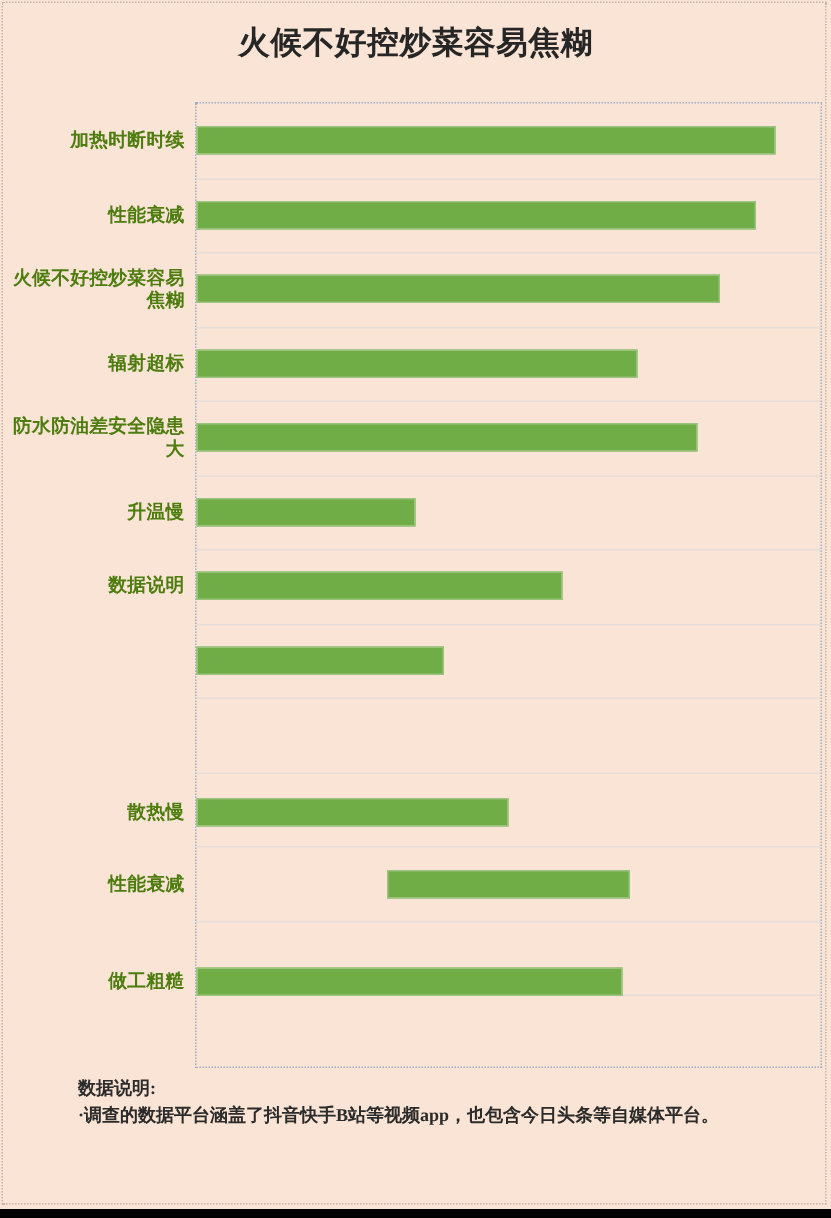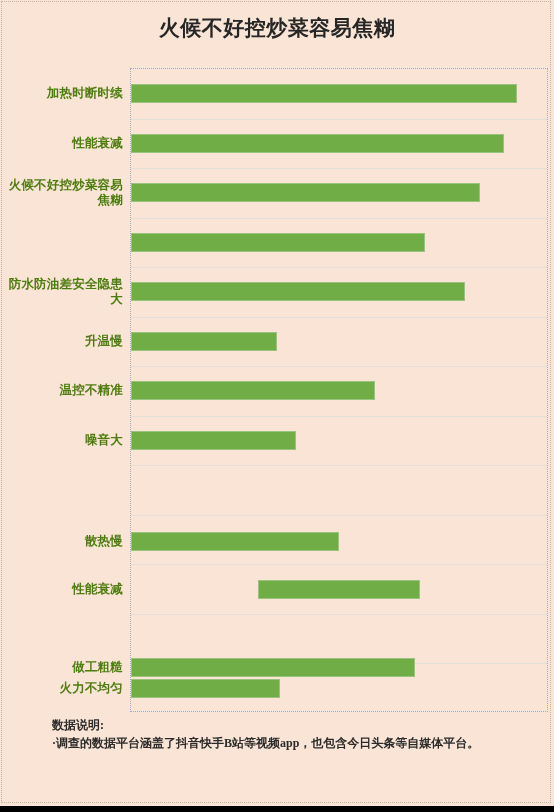--- a/index.html
+++ b/index.html
@@ -155,53 +155,49 @@
         </div>
         <div class="row" style="top: 49.5385px; height: 49.5385px;">
           <div class="cat-label">性能衰减</div>
           <div class="bar" title="夹生不熟" style="width: 373px; background: rgb(112, 173, 71);"></div>
         </div>
         <div class="row" style="top: 99.0769px; height: 49.5385px;">
           <div class="cat-label">火候不好控炒菜容易焦糊</div>
           <div class="bar" title="火候不好控炒菜容易焦糊" style="width: 349px; background: rgb(112, 173, 71);"></div>
         </div>
         <div class="row" style="top: 148.615px; height: 49.5385px;">
+          <div class="cat-label">辐射超标</div>
           <div class="bar" title="辐射超标" style="width: 294px; background: rgb(112, 173, 71);"></div>
         </div>
         <div class="row" style="top: 247.692px; height: 49.5385px;">
           <div class="cat-label">升温慢</div>
           <div class="bar" title="升温慢" style="width: 146px; background: rgb(112, 173, 71);"></div>
         </div>
         <div class="row" style="top: 198.154px; height: 49.5385px;">
           <div class="cat-label">防水防油差安全隐患大</div>
           <div class="bar" title="防水防油差安全隐患大" style="width: 334px; background: rgb(112, 173, 71);"></div>
         </div>
         <div class="row" style="top: 297.231px; height: 49.5385px;">
-          <div class="cat-label">温控不精准</div>
+          <div class="cat-label">数据说明</div>
           <div class="bar" title="温控不精准" style="width: 244px; background: rgb(112, 173, 71);"></div>
         </div>
         <div class="row" style="top: 346.769px; height: 49.5385px;">
-          <div class="cat-label">噪音大</div>
           <div class="bar" title="噪音大" style="width: 165px; background: rgb(112, 173, 71);"></div>
         </div>
         <div class="row" style="top: 436px; height: 49.5385px; margin-top: 12px;">
           <div class="cat-label">散热慢</div>
           <div class="bar" title="散热慢" style="width: 208px; background: rgb(112, 173, 71);"></div>
         </div>
         <div class="row" style="top: 495.385px; height: 49.5385px; justify-content: center;">
           <div class="cat-label">性能衰减</div>
           <div class="bar" title="性能衰减" style="width: 162px; background: rgb(112, 173, 71);"></div>
         </div>
-        <div class="row" style="top: 569px; height: 59px;">
+        <div class="row" style="top: 556px; height: 59px;">
           <div class="cat-label">做工粗糙</div>
           <div class="bar" title="做工粗糙" style="width: 284px; background: rgb(112, 173, 71);"></div>
-        </div>
-        <div class="row" style="top: 594.462px; height: 49.5385px;">
-          <div class="cat-label">火力不均匀</div>
-          <div class="bar" title="火力不均匀" style="width: 149px; background: rgb(112, 173, 71);"></div>
         </div>
       </div>
   </div>
 
   <div id="footnote">
     <div class="fn-line">数据说明:</div>
     <div class="fn-line">·调查的数据平台涵盖了抖音快手B站等视频app，也包含今日头条等自媒体平台。</div>
   </div>
 
 </div>

